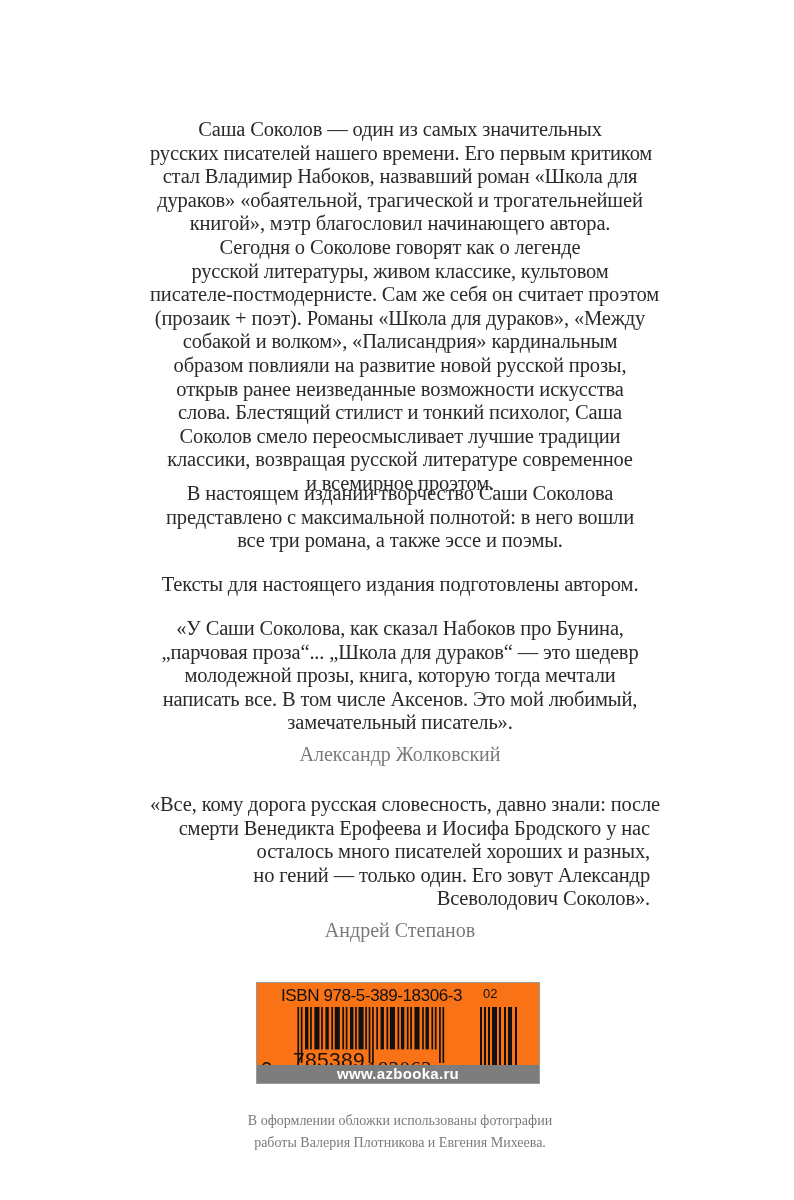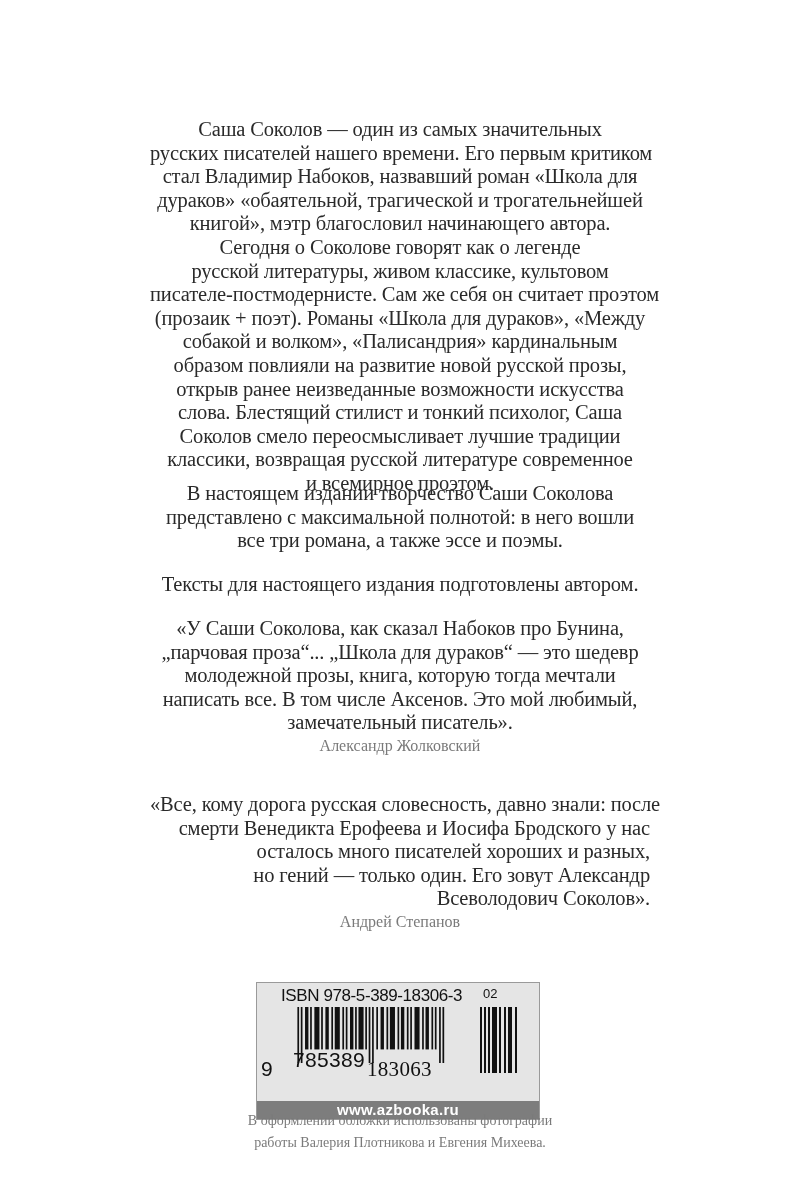--- a/index.html
+++ b/index.html
@@ -34,40 +34,41 @@
   }
   .block .line {
     display: block;
     white-space: nowrap;
   }
   .attribution {
     position: absolute;
     left: 150px;
     width: 500px;
     text-align: center;
-    font-size: 16px;
+    font-size: 20px;
     line-height: 24px;
     color: #7a7a7a;
+    margin-top: 8px;
   }
   #intro { top: 118px; }
   #edition { top: 482px; }
   #authored { top: 573px; text-align: center; }
   #quote1 { top: 617px; }
   #attr1 { top: 734px; }
   #quote2 { top: 793px; text-align: right; }
   #attr2 { top: 910px; }
 
   .barcode-box {
     position: absolute;
     left: 256px;
     top: 982px;
     width: 284px;
-    height: 138px;
+    height: 102px;
     border: 1px solid #9a9a9a;
-    background: #e5e5e5;
+    background: #f97316;
     box-sizing: border-box;
   }
   .isbn-label {
     position: absolute;
     left: 24px;
     top: 3px;
     font-family: "Liberation Sans", "DejaVu Sans", sans-serif;
     font-size: 17px;
     letter-spacing: -0.4px;
     color: #111;

